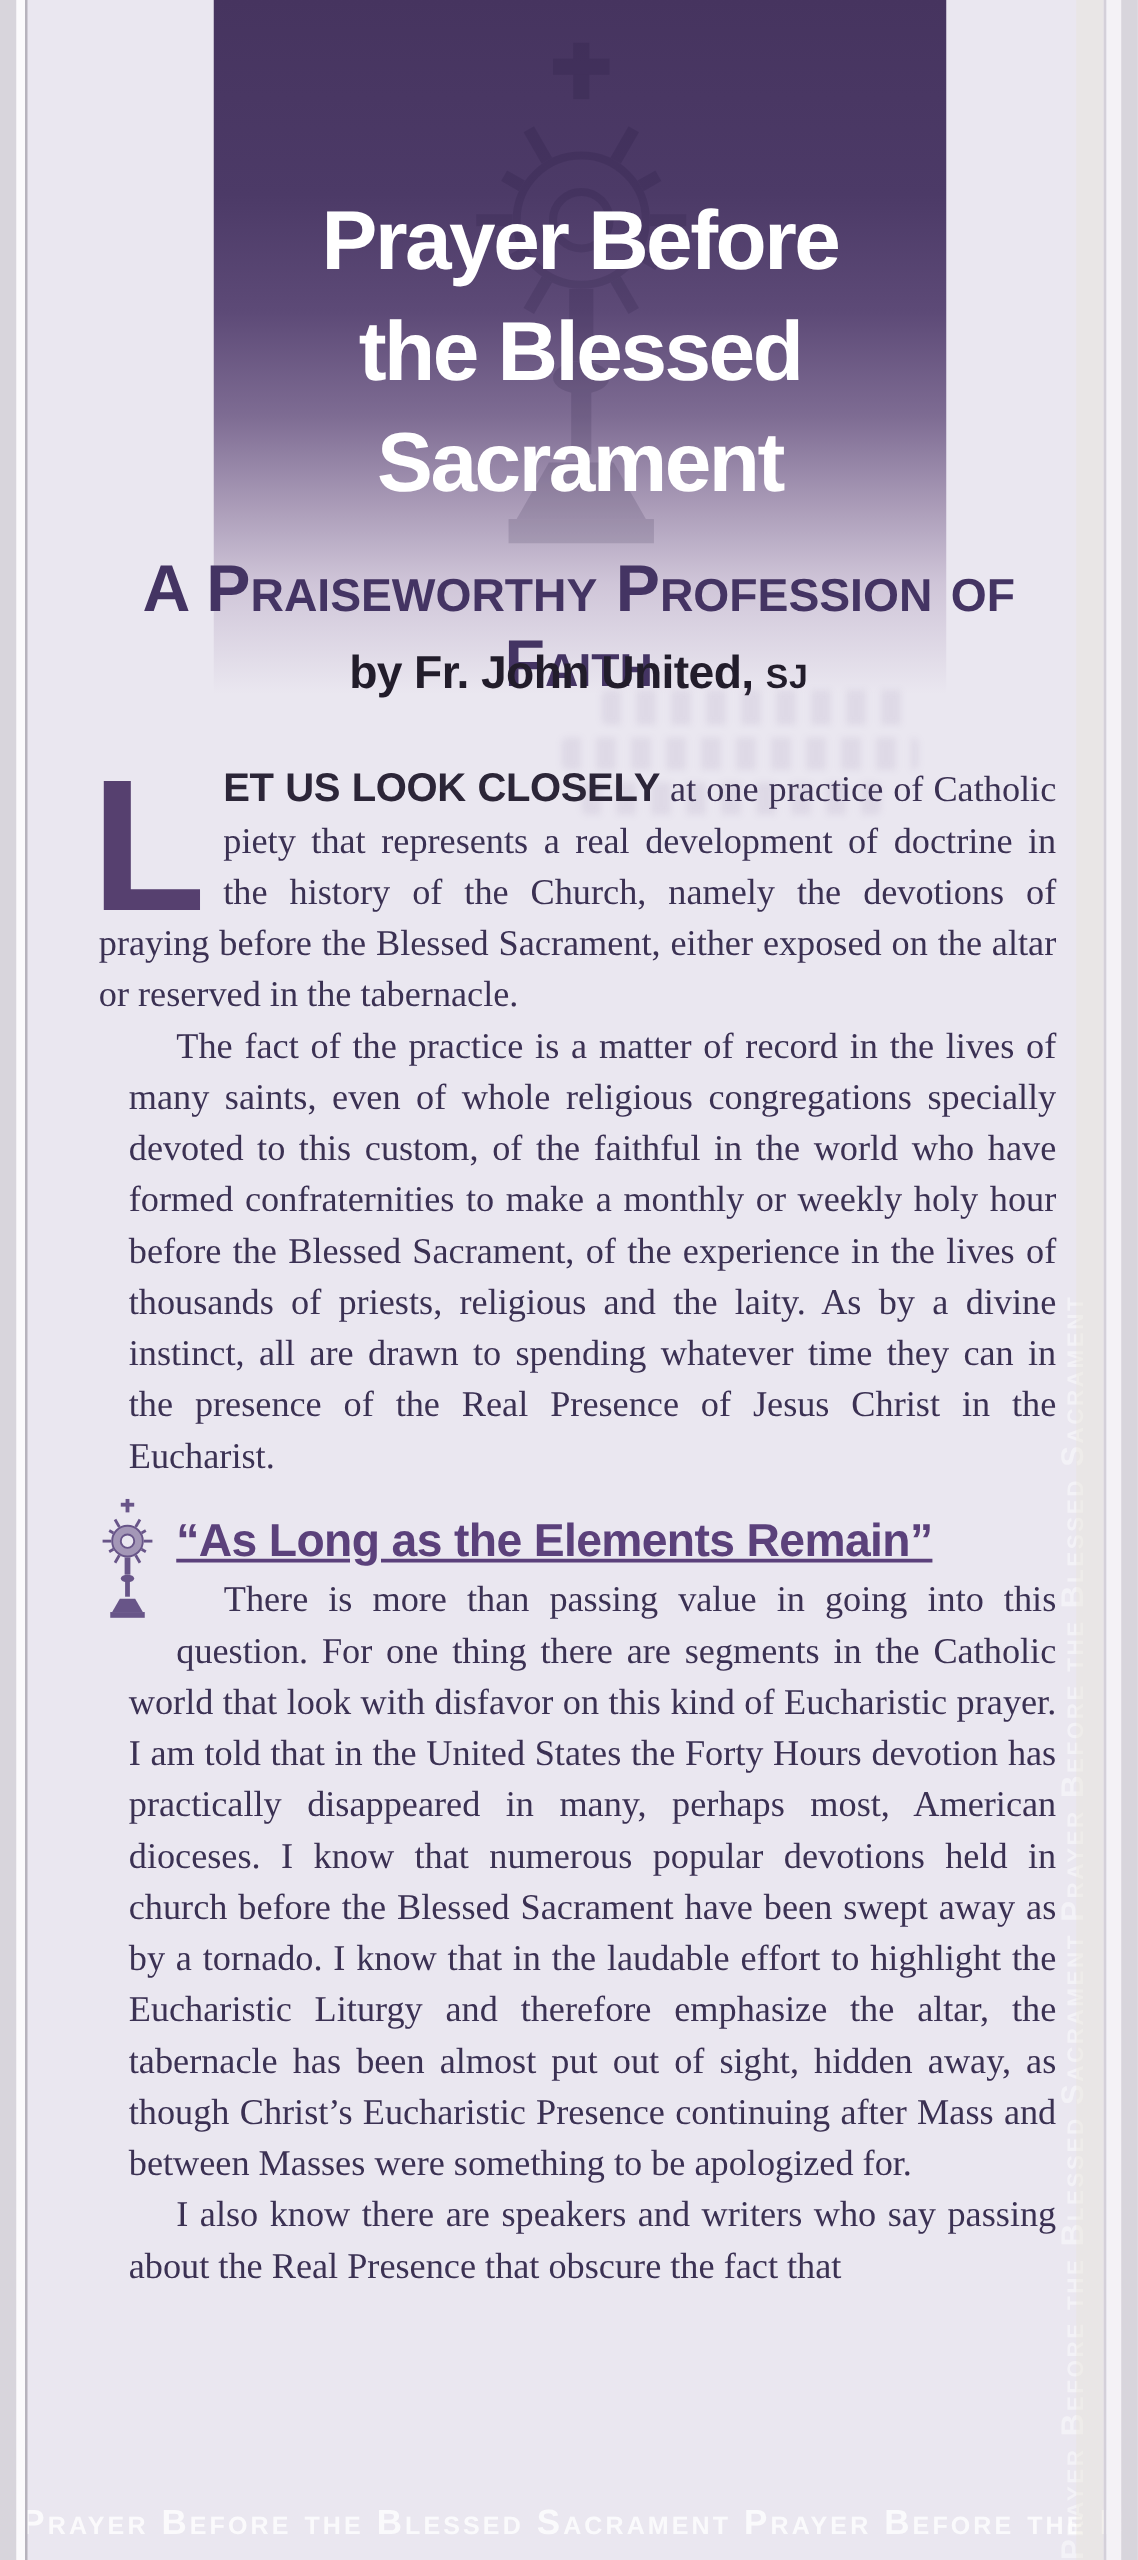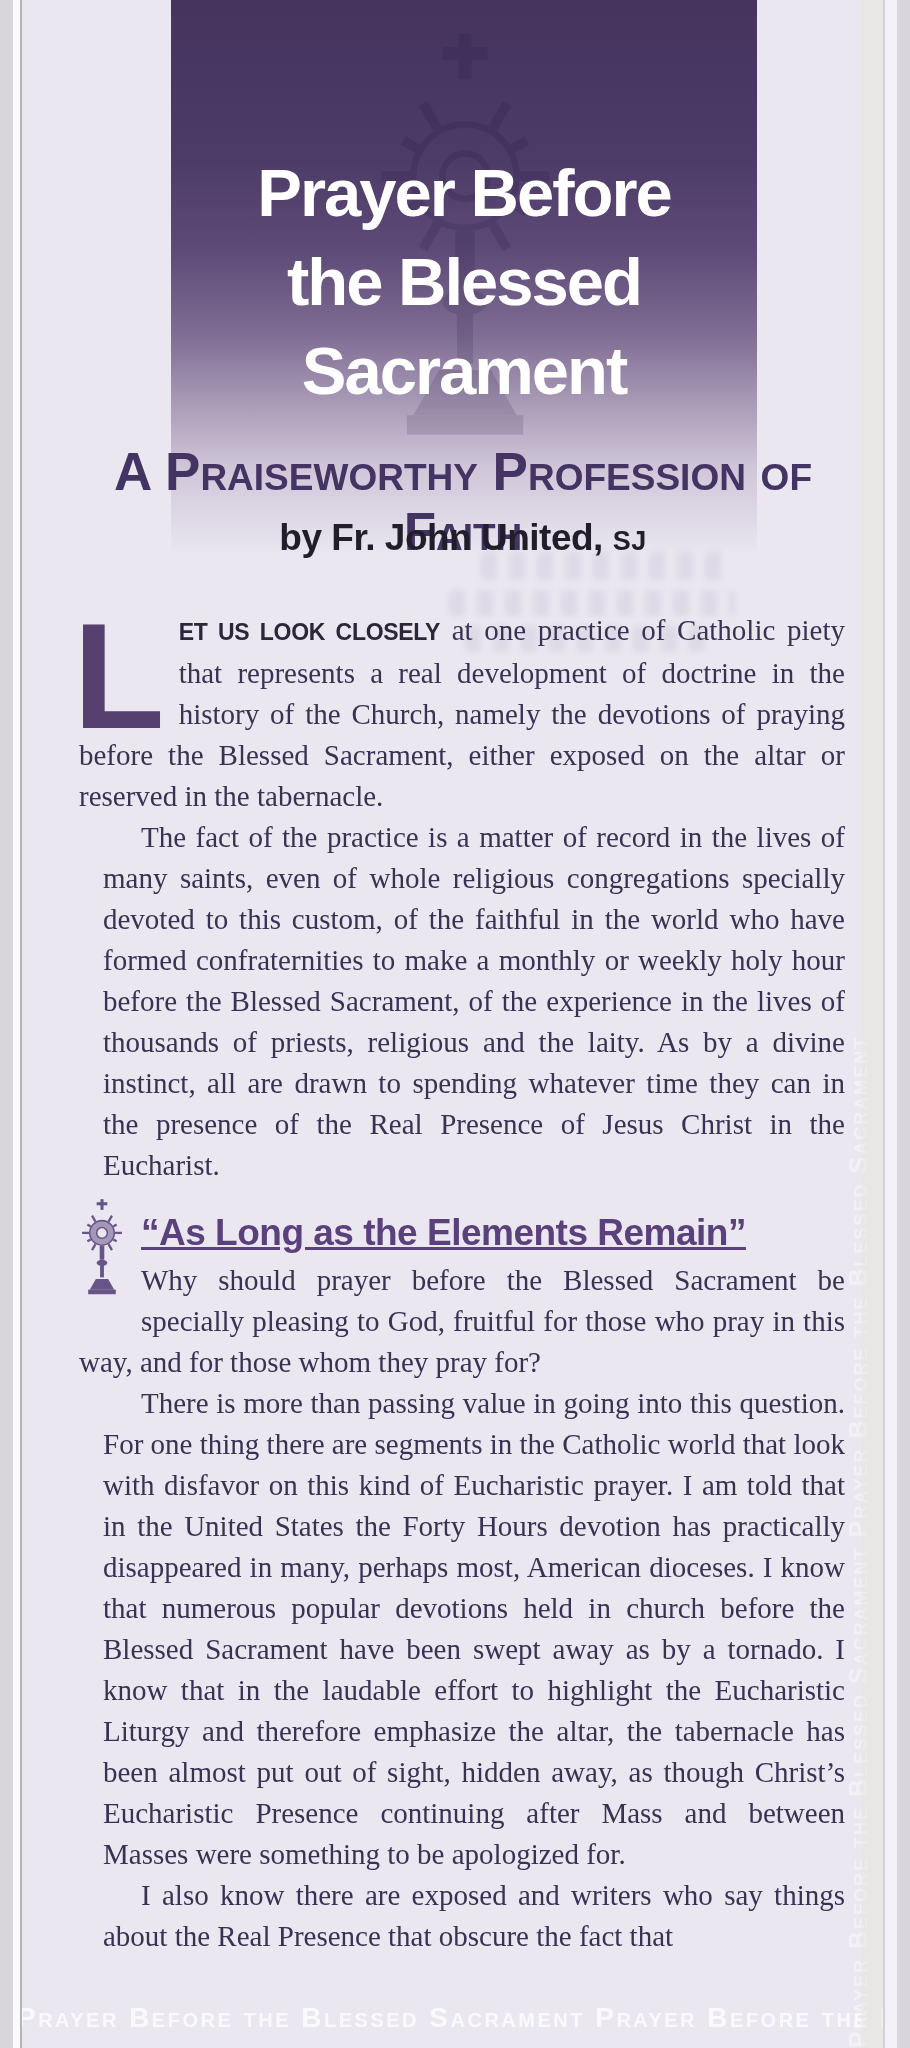--- a/index.html
+++ b/index.html
@@ -49,21 +49,21 @@
   }
   .article p{margin:0;}
   .article p.indent{text-indent:38px;margin-left:24px;}
   .dropcap{
     float:left;font-family:"Liberation Sans",sans-serif;font-weight:bold;
     font-size:150px;line-height:116px;color:#56406f;
     margin:8px 14px 0 -6px;
   }
   .lead-in{
     font-family:"Liberation Sans",sans-serif;font-weight:bold;
-    font-size:23px;letter-spacing:-0.3px;color:#2c2638;
+    font-size:32px;letter-spacing:-0.3px;color:#2c2638;
   }
   .section{margin-top:24px;}
   .monstrance{float:left;width:46px;height:110px;margin:-16px 16px 2px 0;color:#5e4980;opacity:.92;}
   .section-heading{
     font-family:"Liberation Sans",sans-serif;font-weight:bold;
     font-size:37px;line-height:46px;letter-spacing:-0.5px;
     color:#5b417b;margin:0 0 4px 0;text-align:left;text-decoration:underline;
   }
   
   .ghost{
@@ -162,25 +162,24 @@
         </g>
         <circle cx="30" cy="44" r="16" fill="currentColor" fill-opacity="0.55"></circle>
         <circle cx="30" cy="44" r="7" fill="#eae7f0" stroke="currentColor"></circle>
         <rect x="27" y="61" width="6" height="18" fill="currentColor" stroke="none"></rect>
         <ellipse cx="30" cy="83" rx="7" ry="4" fill="currentColor" stroke="none"></ellipse>
         <rect x="27.5" y="86" width="5" height="16" fill="currentColor" stroke="none"></rect>
         <path d="M14,118 L46,118 L38,104 L22,104 Z" fill="currentColor" stroke="none"></path>
         <rect x="12" y="118" width="36" height="6" fill="currentColor" stroke="none"></rect>
       </svg>
       <h2 class="section-heading">“As Long as the Elements Remain”</h2>
-      <p>Why should prayer before the Blessed Sacrament be specially pleasing to God, fruitful for those who pray in this way, and for those whom they pray for?</p>
     </div>
 
     <p class="indent">There is more than passing value in going into this question. For one thing there are segments in the Catholic world that look with disfavor on this kind of Eucharistic prayer. I am told that in the United States the Forty Hours devotion has practically disappeared in many, perhaps most, American dioceses. I know that numerous popular devotions held in church before the Blessed Sacrament have been swept away as by a tornado. I know that in the laudable effort to highlight the Eucharistic Liturgy and therefore emphasize the altar, the tabernacle has been almost put out of sight, hidden away, as though Christ’s Eucharistic Presence continuing after Mass and between Masses were something to be apologized for.</p>
-    <p class="indent">I also know there are exposed and writers who say things about the Real Presence that obscure the fact that</p>
+    <p class="indent">I also know there are speakers and writers who say passing about the Real Presence that obscure the fact that</p>
   </div>
 
   <div class="side-marquee">Prayer Before the Blessed Sacrament   Prayer Before the Blessed Sacrament</div>
   <div class="footer-marquee">Prayer Before the Blessed Sacrament   Prayer Before the Blessed Sacrament</div>
 
   <div class="right-band"></div>
   <div class="scan-left"></div>
   <div class="edge-line-left"></div>
   <div class="scan-right"></div>
   <div class="edge-line-right"></div>

